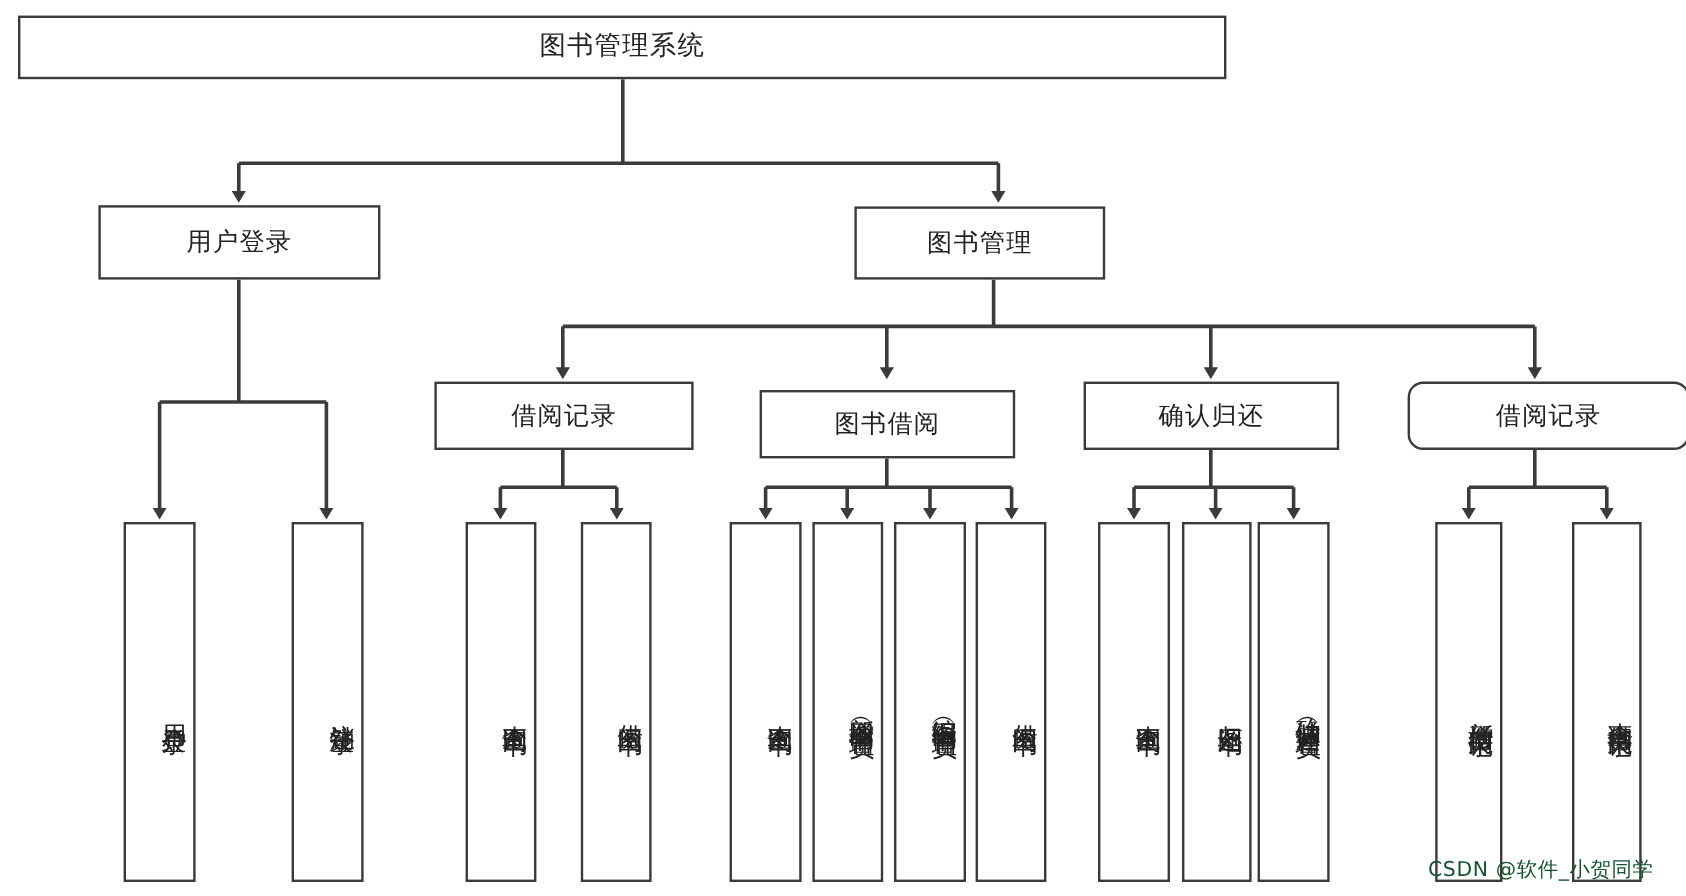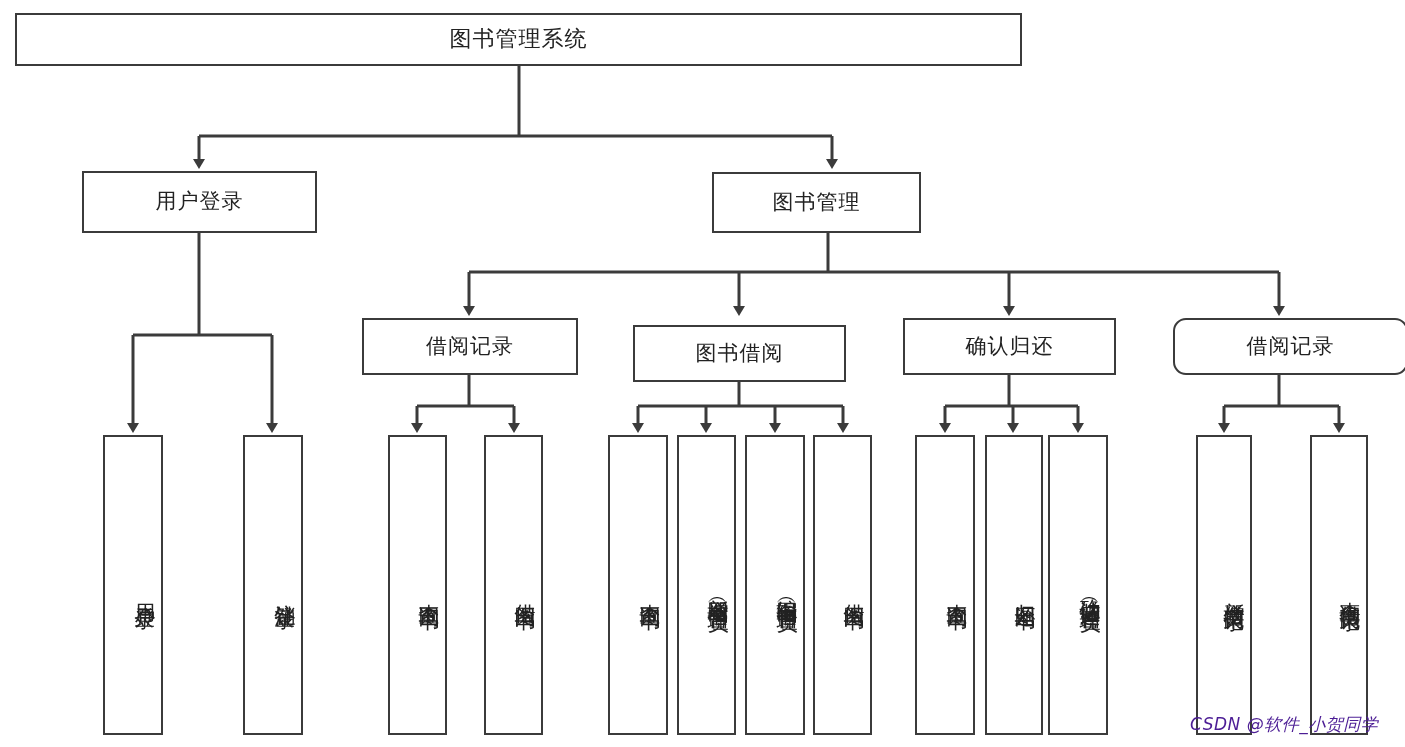--- a/index.html
+++ b/index.html
@@ -55,25 +55,24 @@
     text-orientation: upright;
     display: block;
     text-align: left;
   }
   .root .node-h { font-size: 22px; }
   .watermark {
     position: absolute;
     left: 1190px;
     top: 713px;
     font-size: 17px;
-    color: #4c1d95;
+    color: #14532d;
     white-space: nowrap;
     font-family: "DejaVu Sans", "Liberation Sans", sans-serif;
     letter-spacing: 0.5px;
-    font-style: italic;
   }
 </style>
 </head>
 <body>
 
 <div id="canvas">
 
   <svg class="connectors" viewBox="0 0 1405 747" xmlns="http://www.w3.org/2000/svg">
     <defs>
       <marker id="arrow" markerWidth="10" markerHeight="12" refX="1" refY="6" orient="auto" markerUnits="userSpaceOnUse">

